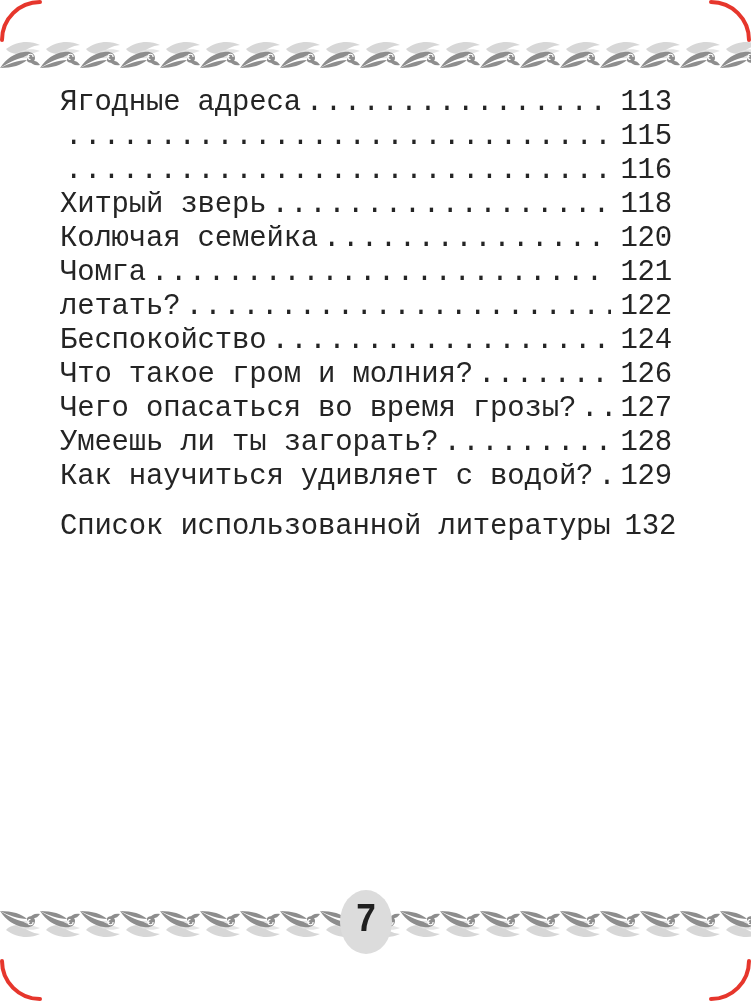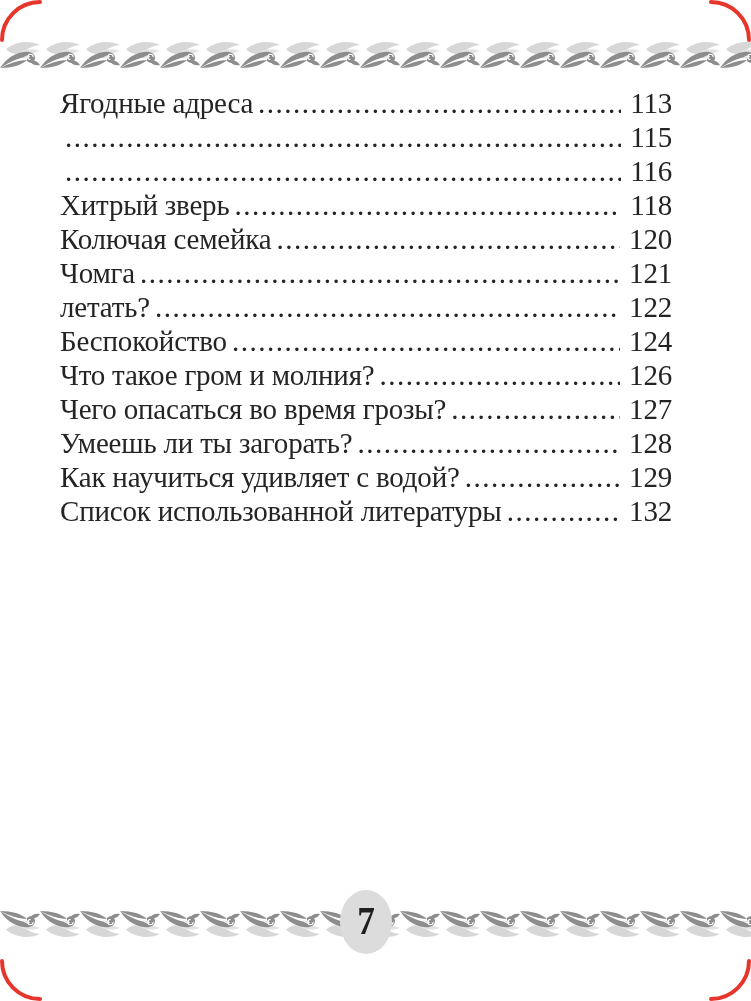--- a/index.html
+++ b/index.html
@@ -6,21 +6,21 @@
     margin: 0;
     padding: 0;
     background: #ffffff;
   }
   .page {
     position: relative;
     width: 751px;
     height: 1001px;
     background: #ffffff;
     overflow: hidden;
-    font-family: Liberation Serif, serif;
+    font-family: Liberation Mono, monospace;
     color: #242424;
   }
   
   .corners {
     position: absolute;
     left: 0; top: 0;
     width: 751px; height: 1001px;
     pointer-events: none;
   }
   
@@ -74,21 +74,21 @@
   .toc-title { flex: none; }
   .toc-leader {
     flex: 1 1 auto;
     overflow: hidden;
     margin-left: 5px;
     margin-right: 9px;
     letter-spacing: 1.5px;
     min-width: 0;
   }
   .toc-page { flex: none; }
-  .bib-row { }
+  .bib-row { margin-top: 16px; }
 </style>
 </head>
 <body>
 
 <div class="page">
 
   <div class="ornament ornament-top">
     <svg width="751" height="36" viewBox="0 0 751 36" xmlns="http://www.w3.org/2000/svg">
       <defs>
         <pattern id="waveTile" width="40" height="36" patternUnits="userSpaceOnUse">

